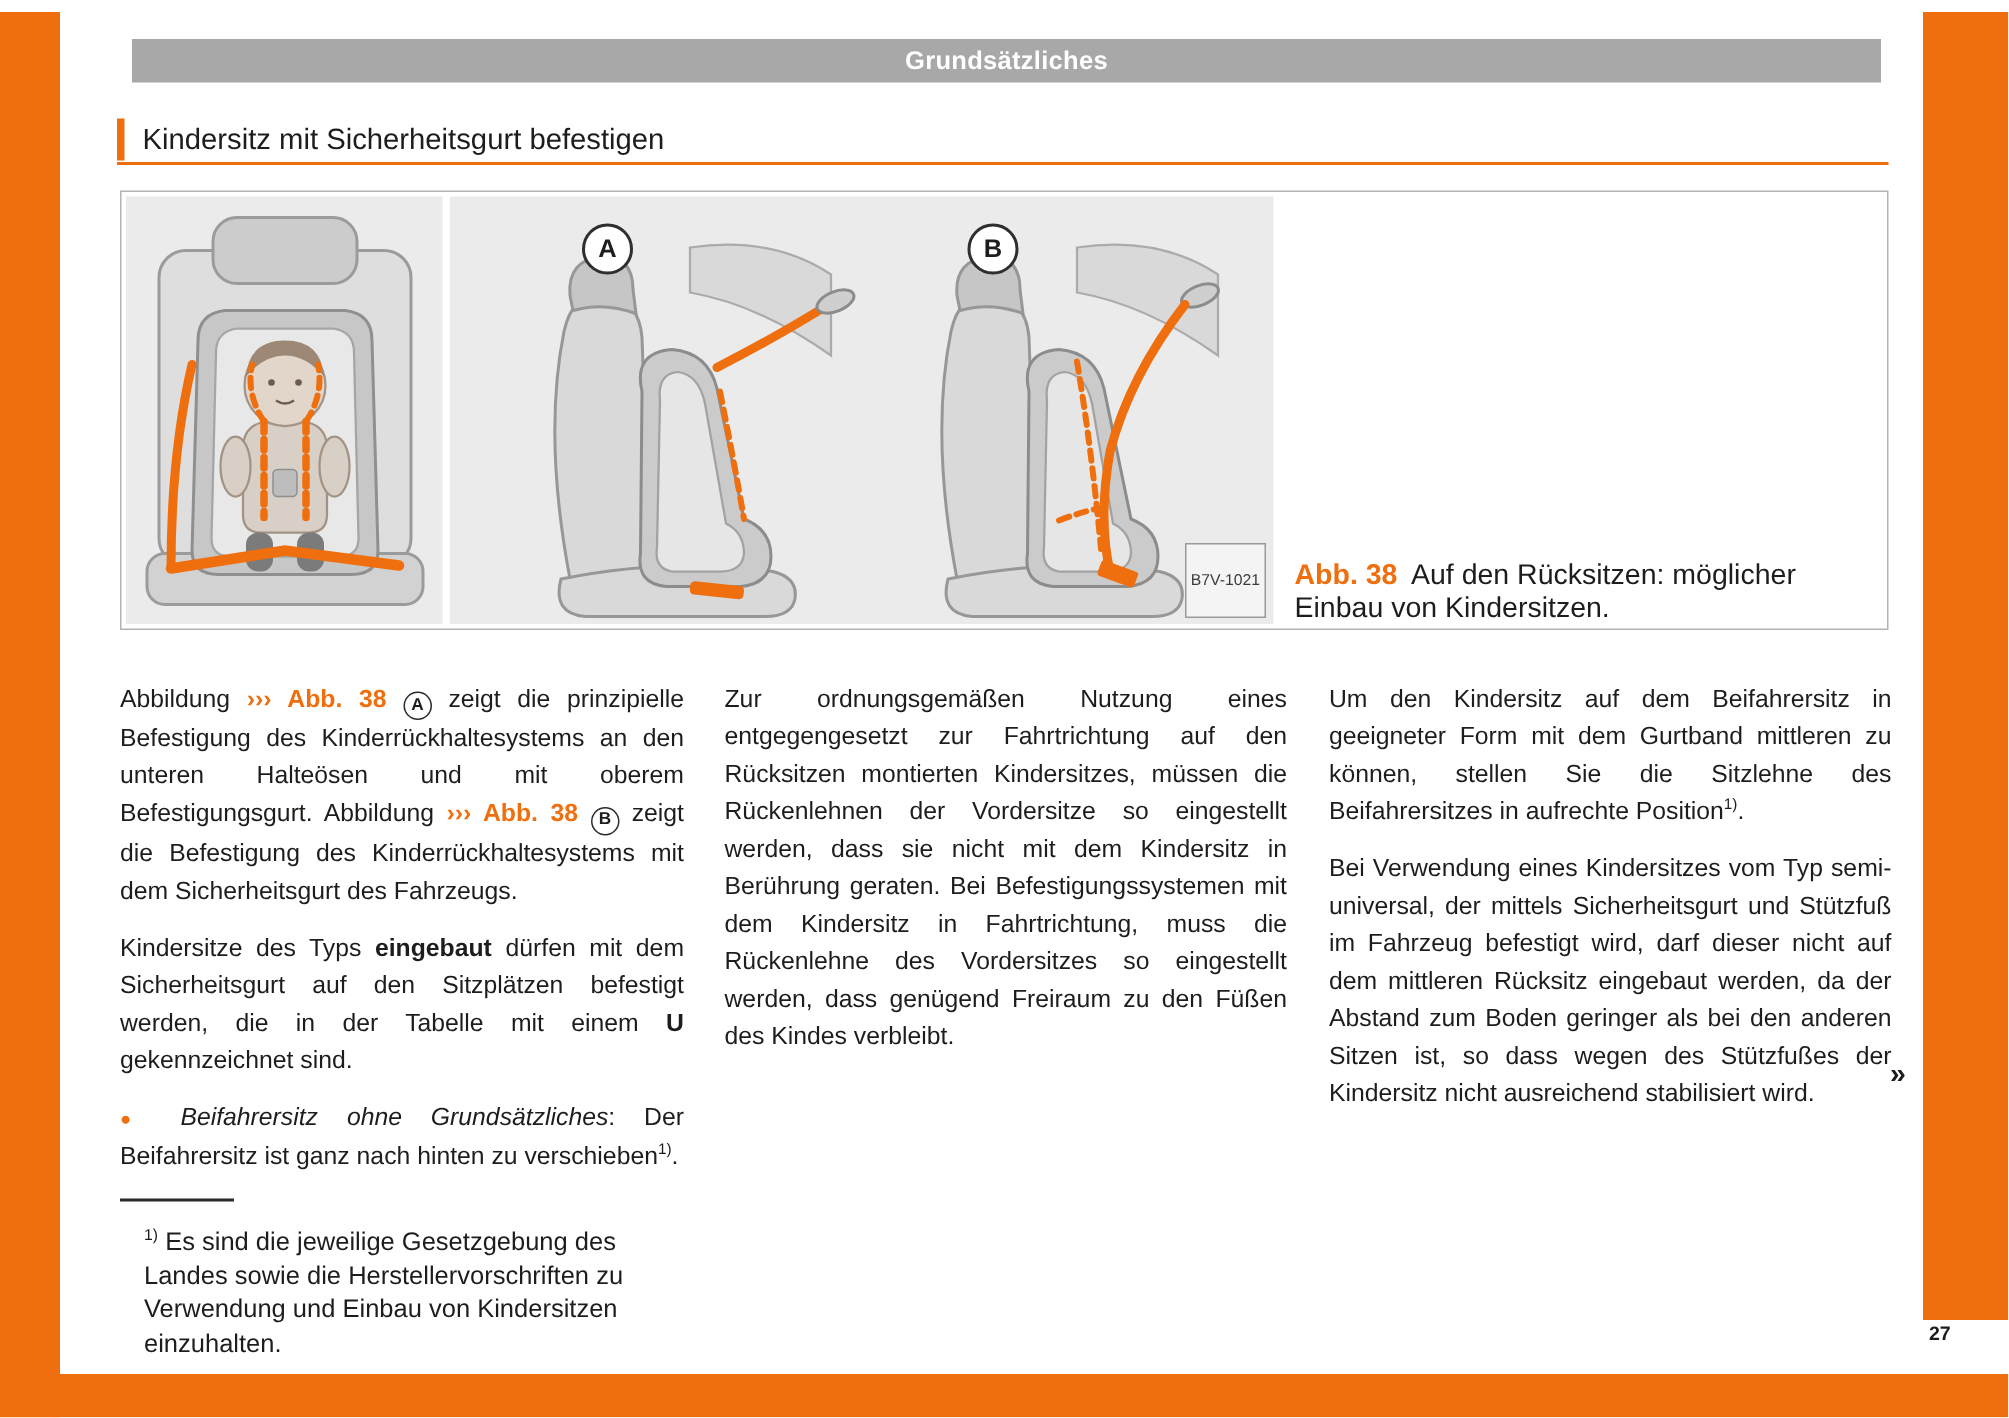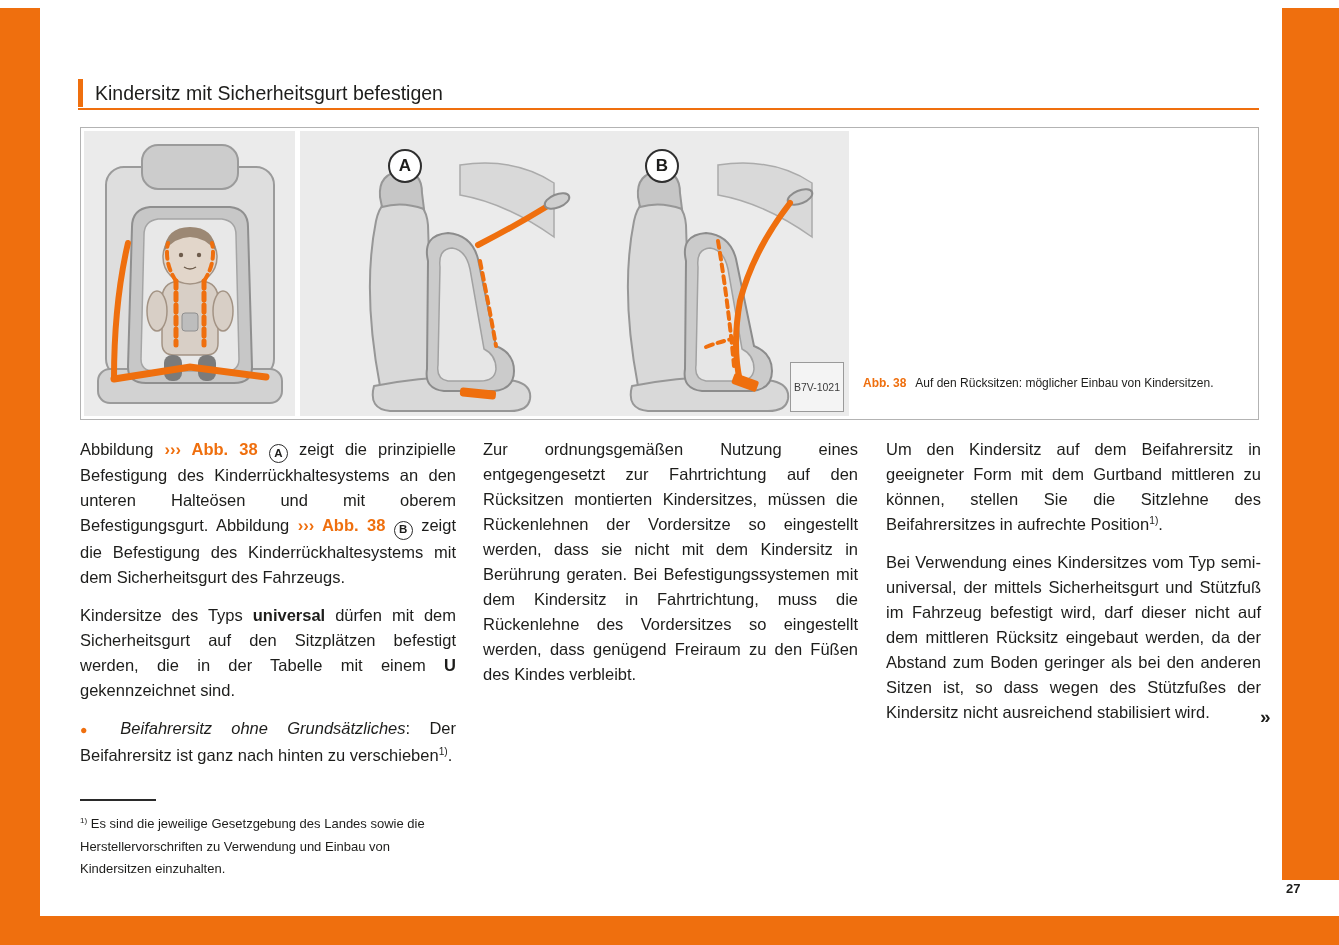--- a/index.html
+++ b/index.html
@@ -24,62 +24,65 @@
 
   
   .figure-box{position:absolute;left:80px;top:127px;width:1179px;height:293px;border:1px solid var(--figure-border,#b3b3b3);background:#fff;box-sizing:border-box;margin:0;}
   .panel{position:absolute;top:3px;height:285px;background:var(--panel-bg,#ebebeb);}
   .panel-1{left:3px;width:211px;}
   .panel-2{left:219px;width:549px;}
   .marker{position:absolute;width:30px;height:30px;border:2px solid #2f2f2f;border-radius:50%;background:#fff;display:flex;align-items:center;justify-content:center;font-weight:700;font-size:17px;color:#1d1d1b;}
   .marker-a{left:88px;top:18px;}
   .marker-b{left:345px;top:18px;}
   .image-code{position:absolute;right:5px;bottom:4px;font-size:10.5px;color:#3c3c3c;background:#f4f4f4;border:1px solid #9a9a9a;padding:17px 3px;line-height:14px;}
-  .caption{position:absolute;left:782px;top:245px;width:388px;font-size:12px;line-height:21.5px;text-align:left;}
+  .caption{position:absolute;left:782px;top:245px;width:388px;font-size:19px;line-height:21.5px;text-align:left;}
   .caption .figref{margin-right:9px;}
 
   
-  .col{position:absolute;top:437px;font-size:16.5px;line-height:25px;text-align:justify;}
+  .col{position:absolute;top:454px;font-size:16.5px;line-height:25px;text-align:justify;}
   .col-1{left:80px;width:376px;}
   .col-2{left:483px;width:375px;}
   .col-3{left:886px;width:375px;}
   .para{margin:0 0 13px 0;}
 
   
   .run.ref{color:var(--accent,#ef6f0e);font-weight:700;}
   .run.figref{color:var(--accent,#ef6f0e);font-weight:700;white-space:nowrap;}
   .run.b{font-weight:700;}
   .run.i{font-style:italic;}
   .run.sup{vertical-align:super;font-size:.62em;line-height:0;}
   .run.bullet{color:var(--accent,#ef6f0e);font-size:.75em;}
   .run.circle{display:inline-flex;align-items:center;justify-content:center;width:17px;height:17px;border:1.6px solid #2b2b2b;border-radius:50%;font-size:11.5px;font-weight:700;background:#fff;vertical-align:-2px;line-height:1;}
 
   .more-marker{position:absolute;left:1260px;top:706px;font-size:19px;font-weight:700;color:var(--text,#1d1d1b);}
 
   
   .footnote{position:absolute;left:80px;top:799px;width:376px;}
   .footnote-rule{width:76px;height:2px;background:#2a2a2a;margin-bottom:12px;}
-  .footnote-text{margin:0;font-size:13px;line-height:22.5px;text-align:left;}
+  .footnote-text{margin:16px;font-size:17px;line-height:22.5px;text-align:left;}
 
   .page-number{position:absolute;left:1286px;top:881px;font-size:13px;font-weight:700;color:var(--text,#1d1d1b);}
 
   
   .belt{stroke:var(--accent,#ef6f0e);fill:none;stroke-linecap:round;}
   .belt-dash{stroke:var(--accent,#ef6f0e);fill:none;stroke-linecap:round;stroke-dasharray:7 5;}
   .belt-fill{fill:var(--accent,#ef6f0e);}
 </style>
 </head>
 <body>
 
 <div class="page">
 
   <div class="frame frame-left"></div>
   <div class="frame frame-right"></div>
   <div class="frame frame-bottom"></div>
 
+  <div class="header-bar">
+    <span>Grundsätzliches</span>
+  </div>
 
   <div class="section-heading">
     <span class="accent-bar"></span>
     <h1>Kindersitz mit Sicherheitsgurt befestigen</h1>
   </div>
   <div class="heading-rule"></div>
 
   <figure class="figure-box">
 
     <div class="panel panel-1">
@@ -142,21 +145,21 @@
       <div class="marker marker-a">A</div>
       <div class="marker marker-b">B</div>
       <div class="image-code">B7V-1021</div>
     </div>
 
     <figcaption class="caption"><span class="run figref">Abb. 38</span><span class="run">Auf den Rücksitzen: möglicher Einbau von Kindersitzen.</span></figcaption>
   </figure>
 
   <div class="col col-1">
     <p class="para"><span class="run">Abbildung </span><span class="run ref">››› </span><span class="run figref">Abb. 38</span><span class="run"> </span><span class="run circle">A</span><span class="run"> zeigt die prinzipielle Befestigung des Kinderrückhaltesystems an den unteren Halteösen und mit oberem Befestigungsgurt. Abbildung </span><span class="run ref">››› </span><span class="run figref">Abb. 38</span><span class="run"> </span><span class="run circle">B</span><span class="run"> zeigt die Befestigung des Kinderrückhaltesystems mit dem Sicherheitsgurt des Fahrzeugs.</span></p>
-    <p class="para"><span class="run">Kindersitze des Typs </span><span class="run b">universal</span><span class="run"> dürfen mit dem Sicherheitsgurt auf den Sitzplätzen befestigt werden, die in der Tabelle mit einem </span><span class="run b">U</span><span class="run"> gekennzeichnet sind.</span></p>
+    <p class="para"><span class="run">Kindersitze des Typs </span><span class="run b">eingebaut</span><span class="run"> dürfen mit dem Sicherheitsgurt auf den Sitzplätzen befestigt werden, die in der Tabelle mit einem </span><span class="run b">U</span><span class="run"> gekennzeichnet sind.</span></p>
     <p class="para"><span class="run bullet">● </span><span class="run i">Beifahrersitz ohne Grundsätzliches</span><span class="run">: Der Beifahrersitz ist ganz nach hinten zu verschieben</span><span class="run sup">1)</span><span class="run">.</span></p>
   </div>
 
   <div class="col col-2">
     <p class="para"><span class="run">Zur ordnungsgemäßen Nutzung eines entgegengesetzt zur Fahrtrichtung auf den Rücksitzen montierten Kindersitzes, müssen die Rückenlehnen der Vordersitze so eingestellt werden, dass sie nicht mit dem Kindersitz in Berührung geraten. Bei Befestigungssystemen mit dem Kindersitz in Fahrtrichtung, muss die Rückenlehne des Vordersitzes so eingestellt werden, dass genügend Freiraum zu den Füßen des Kindes verbleibt.</span></p>
   </div>
 
   <div class="col col-3">
     <p class="para"><span class="run">Um den Kindersitz auf dem Beifahrersitz in geeigneter Form mit dem Gurtband mittleren zu können, stellen Sie die Sitzlehne des Beifahrersitzes in aufrechte Position</span><span class="run sup">1)</span><span class="run">.</span></p>
     <p class="para"><span class="run">Bei Verwendung eines Kindersitzes vom Typ semi-universal, der mittels Sicherheitsgurt und Stützfuß im Fahrzeug befestigt wird, darf dieser nicht auf dem mittleren Rücksitz eingebaut werden, da der Abstand zum Boden geringer als bei den anderen Sitzen ist, so dass wegen des Stützfußes der Kindersitz nicht ausreichend stabilisiert wird.</span></p>

